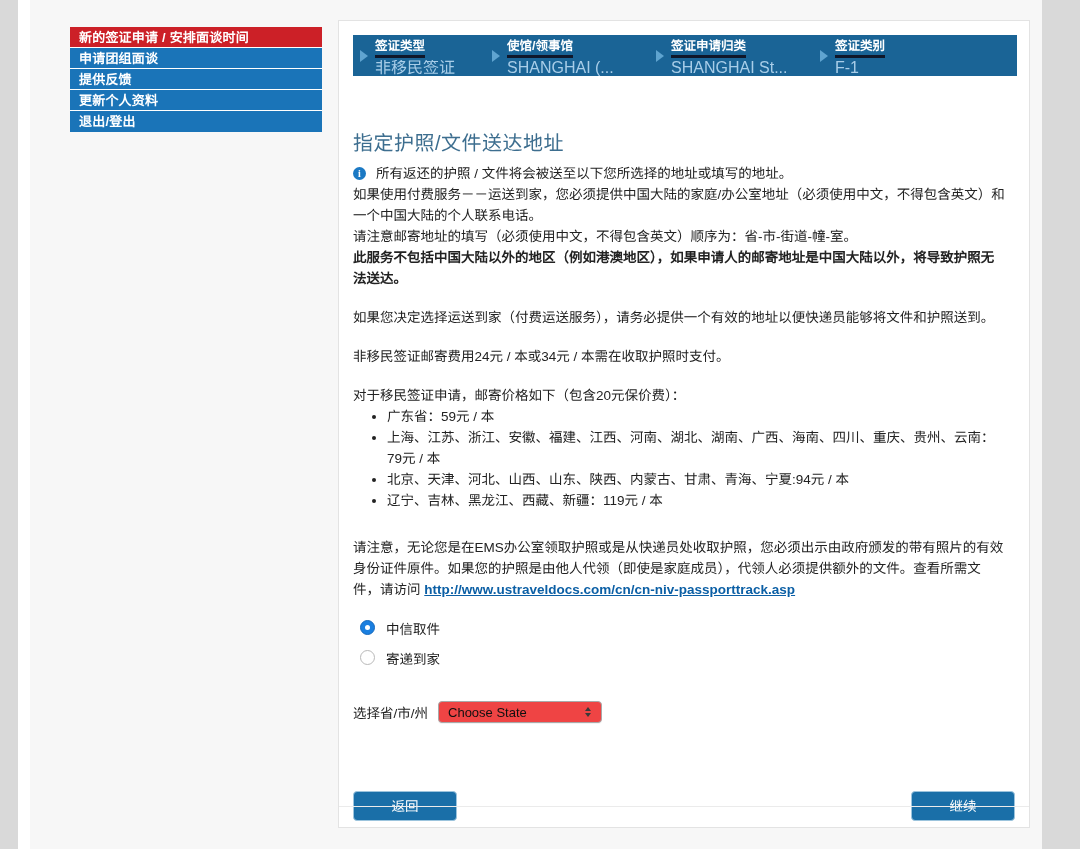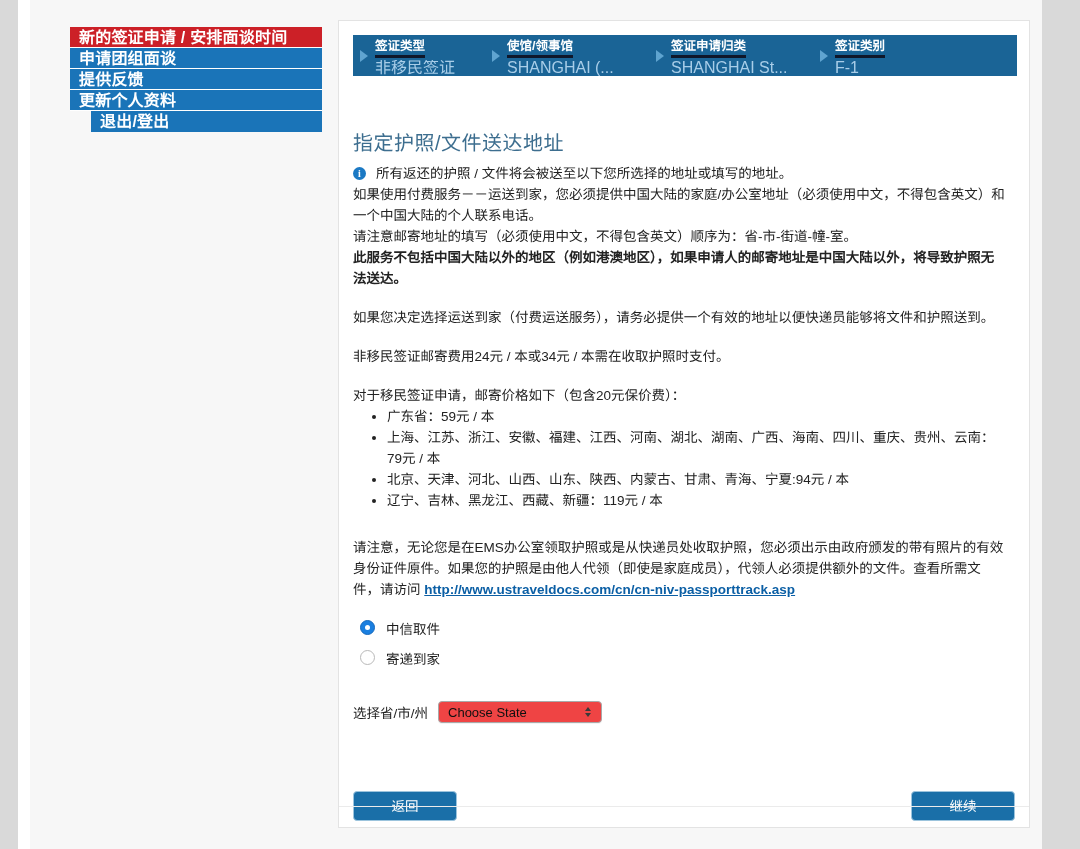--- a/index.html
+++ b/index.html
@@ -37,34 +37,33 @@
     position: absolute;
     left: 52px;
     top: 27px;
     width: 252px;
   }
   .sidebar-item {
     height: 21px;
     line-height: 21px;
     padding-left: 9px;
     color: #ffffff;
-    font-size: 16px;
+    font-size: 13px;
     font-weight: bold;
     background: #1a74b8;
     border-bottom: 1px solid #ffffff;
     box-sizing: border-box;
     white-space: nowrap;
     letter-spacing: 0.2px;
   }
   .sidebar-item.active {
     background: #cc2027;
   }
   .sidebar-item:last-child {
     border-bottom: none;
-    margin-left: 21px;
   }
 
   
   .content-panel {
     position: absolute;
     left: 320px;
     top: 20px;
     width: 692px;
     height: 808px;
     background: #ffffff;

